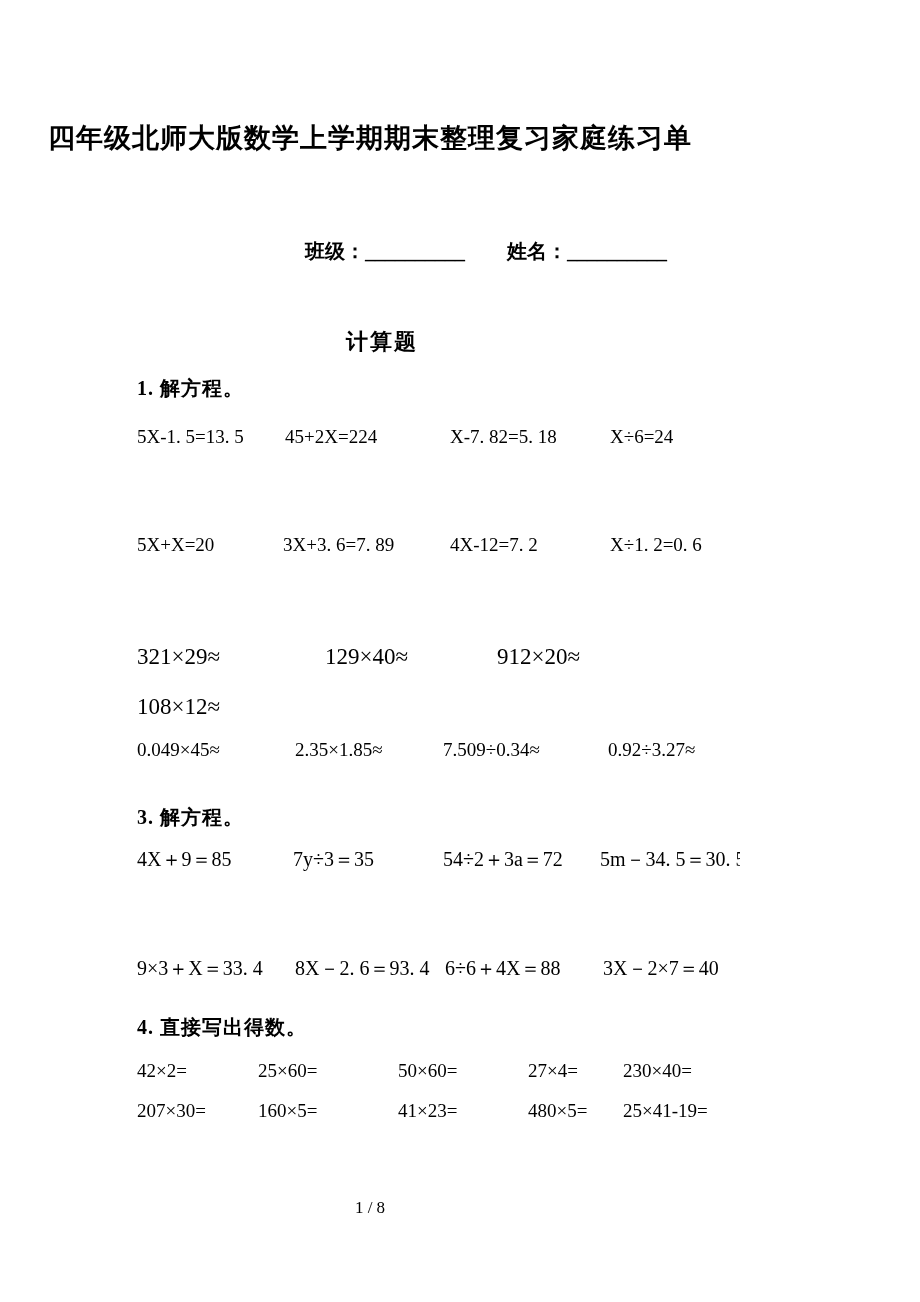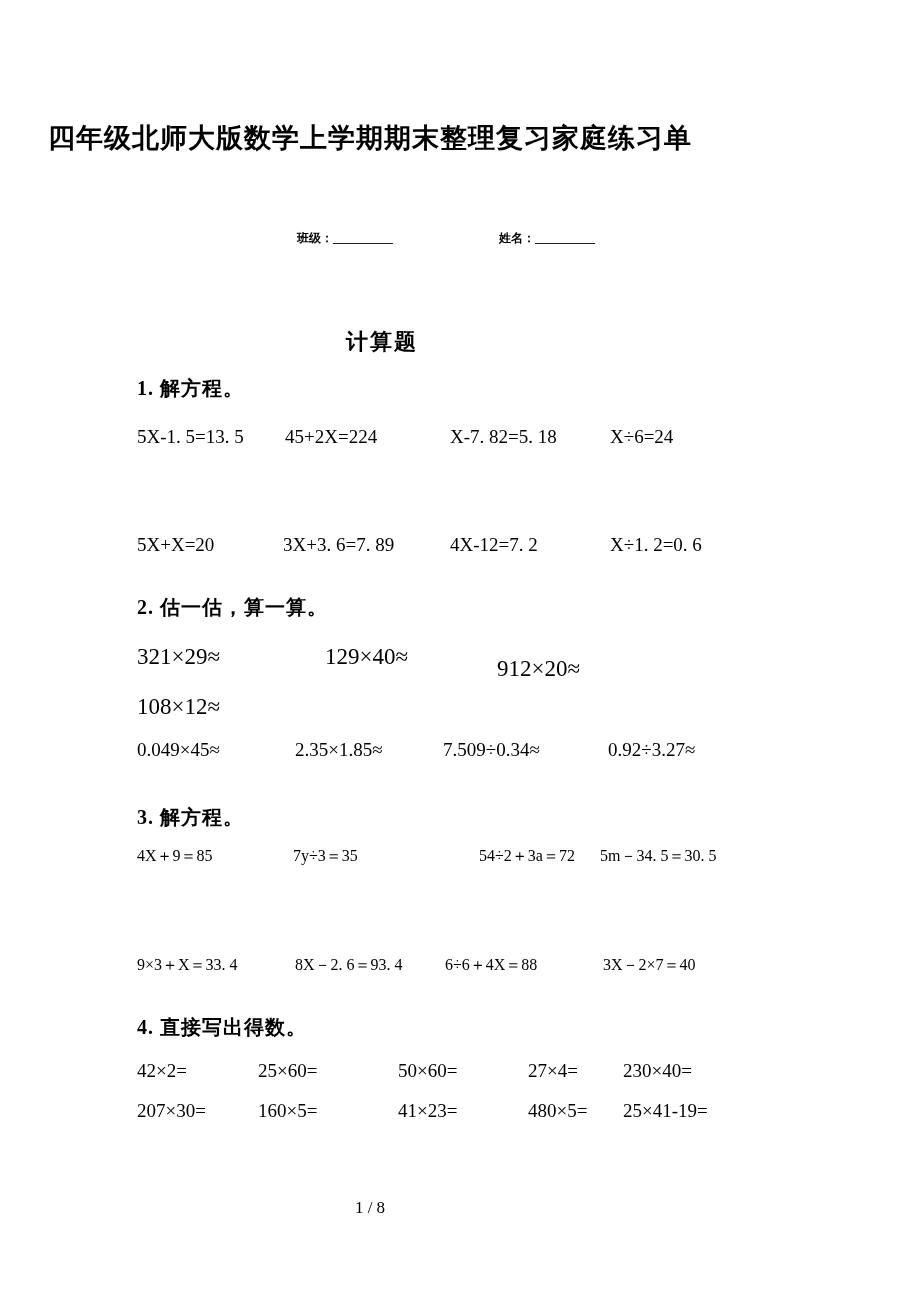--- a/index.html
+++ b/index.html
@@ -8,28 +8,28 @@
     width: 740px;
     height: 1302px;
     background: #ffffff;
     color: #000000;
     font-family: "Liberation Serif", "DejaVu Serif", serif;
     overflow: hidden;
   }
   .abs { position: absolute; white-space: pre; }
   .centered { left: 0; width: 100%; text-align: center; }
   .doc-title { top: 120px; font-size: 27px; font-weight: bold; letter-spacing: 1px; }
-  .fields-line { top: 215px; font-size: 12px; font-weight: bold; }
+  .fields-line { top: 215px; font-size: 20px; font-weight: bold; }
   .field-label { white-space: pre; }
   .field-blank { white-space: pre; letter-spacing: 0; }
   .section-title { top: 327px; font-size: 22px; font-weight: bold; letter-spacing: 2px; padding-left: 12px; }
   .q-heading { font-size: 20px; font-weight: bold; letter-spacing: 1px; }
   .eq { position: absolute; white-space: pre; }
   .f19 { font-size: 19px; }
-  .f20 { font-size: 16px; }
+  .f20 { font-size: 20px; }
   .f23 { font-size: 23px; }
   .footer { top: 1198px; font-size: 17px; }
 </style>
 </head>
 <body>
 
 <div class="page">
 
   <div class="abs centered doc-title">四年级北师大版数学上学期期末整理复习家庭练习单</div>
 
@@ -46,36 +46,35 @@
   <span class="eq f19" style="left:137px; top:426px;">5X-1. 5=13. 5</span>
   <span class="eq f19" style="left:285px; top:426px;">45+2X=224</span>
   <span class="eq f19" style="left:450px; top:426px;">X-7. 82=5. 18</span>
   <span class="eq f19" style="left:610px; top:426px;">X÷6=24</span>
 
   <span class="eq f19" style="left:137px; top:534px;">5X+X=20</span>
   <span class="eq f19" style="left:283px; top:534px;">3X+3. 6=7. 89</span>
   <span class="eq f19" style="left:450px; top:534px;">4X-12=7. 2</span>
   <span class="eq f19" style="left:610px; top:534px;">X÷1. 2=0. 6</span>
 
-  <div class="abs q-heading" style="left:137px; top:594px;">2. 估一估，算一算。</div>
   <span class="eq f23" style="left:137px; top:644px;">321×29≈</span>
   <span class="eq f23" style="left:325px; top:644px;">129×40≈</span>
-  <span class="eq f23" style="left:497px; top:644px;margin-top:12px;">912×20≈</span>
+  <span class="eq f23" style="left:497px; top:644px;">912×20≈</span>
 
   <span class="eq f23" style="left:137px; top:694px;">108×12≈</span>
 
   <span class="eq f19" style="left:137px; top:739px;">0.049×45≈</span>
   <span class="eq f19" style="left:295px; top:739px;">2.35×1.85≈</span>
   <span class="eq f19" style="left:443px; top:739px;">7.509÷0.34≈</span>
   <span class="eq f19" style="left:608px; top:739px;">0.92÷3.27≈</span>
 
   <div class="abs q-heading" style="left:137px; top:804px;">3. 解方程。</div>
   <span class="eq f20" style="left:137px; top:846px;">4X＋9＝85</span>
   <span class="eq f20" style="left:293px; top:846px;">7y÷3＝35</span>
-  <span class="eq f20" style="left:443px; top:846px;margin-left:36px;">54÷2＋3a＝72</span>
+  <span class="eq f20" style="left:443px; top:846px;">54÷2＋3a＝72</span>
   <span class="eq f20" style="left:600px; top:846px;">5m－34. 5＝30. 5</span>
 
   <span class="eq f20" style="left:137px; top:955px;">9×3＋X＝33. 4</span>
   <span class="eq f20" style="left:295px; top:955px;">8X－2. 6＝93. 4</span>
   <span class="eq f20" style="left:445px; top:955px;">6÷6＋4X＝88</span>
   <span class="eq f20" style="left:603px; top:955px;">3X－2×7＝40</span>
 
   <div class="abs q-heading" style="left:137px; top:1014px;">4. 直接写出得数。</div>
   <span class="eq f19" style="left:137px; top:1060px;">42×2=</span>
   <span class="eq f19" style="left:258px; top:1060px;">25×60=</span>

